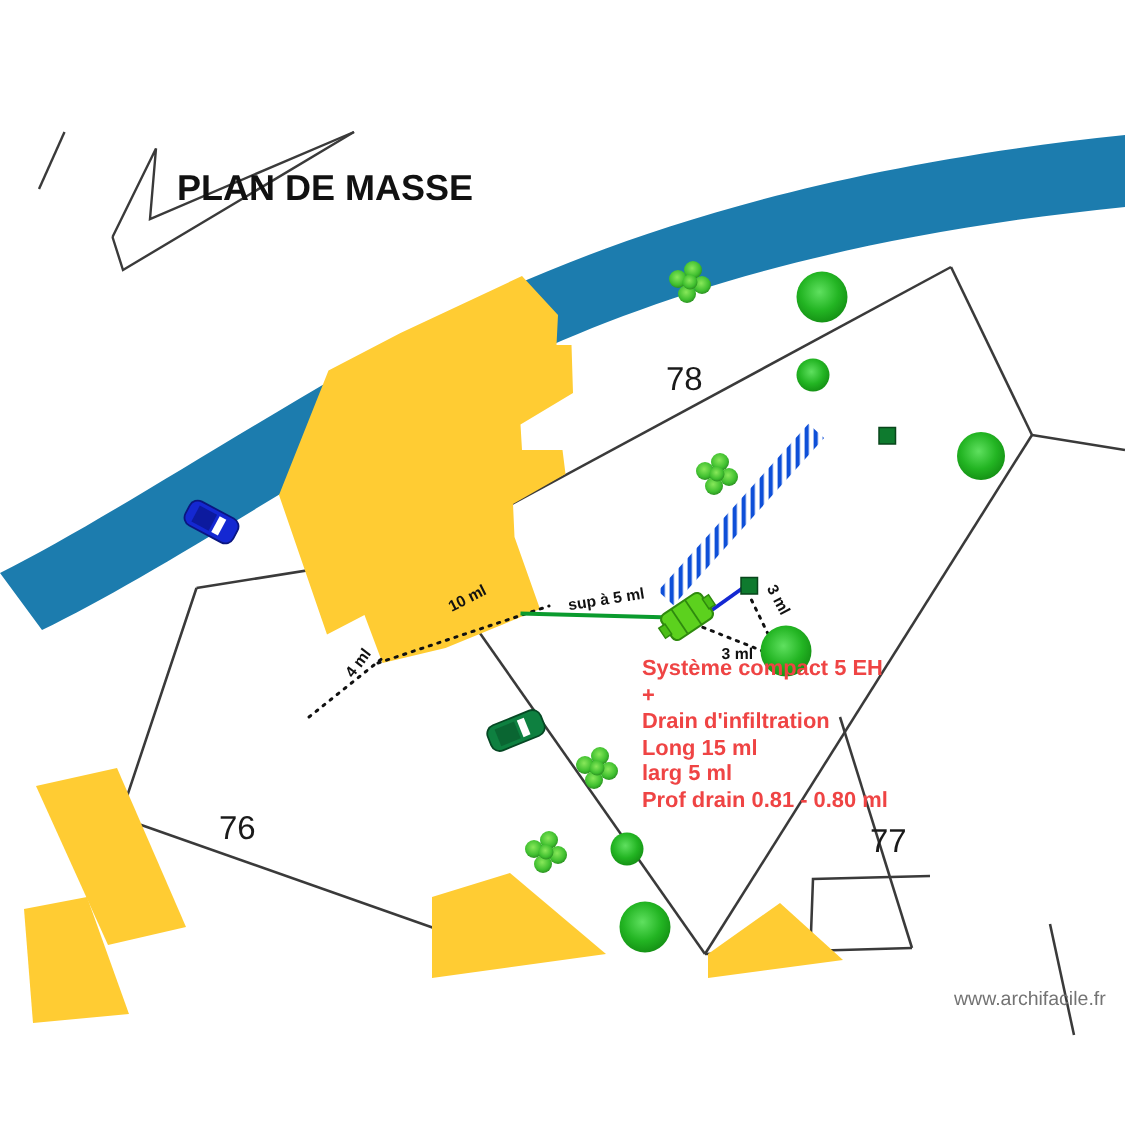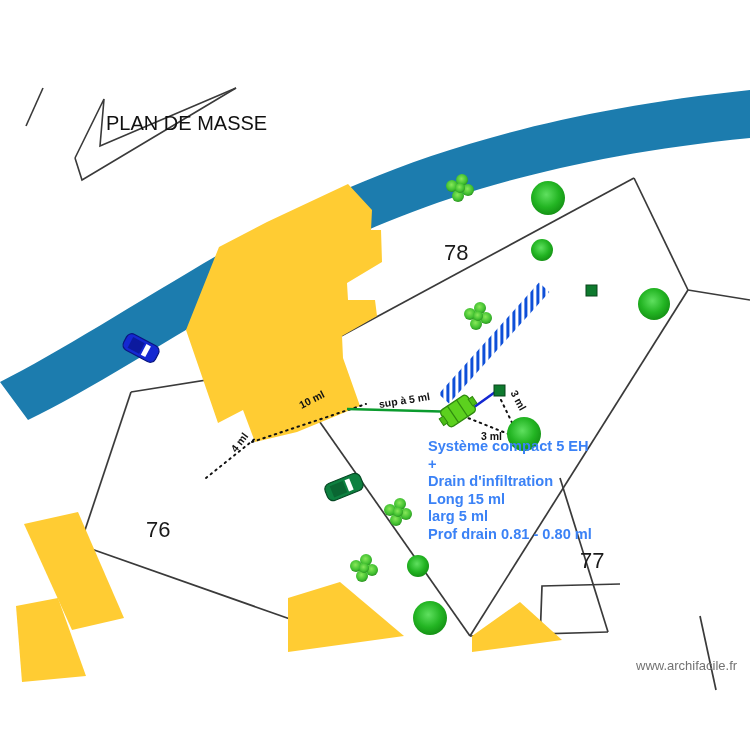--- a/index.html
+++ b/index.html
@@ -33,33 +33,33 @@
     height: 750px;
     pointer-events: none;
   }
   .lbl {
     position: absolute;
     white-space: pre;
     color: #111111;
     font-family: "Liberation Sans", sans-serif;
   }
   #plan-title {
-    font-size: 20px;
-    font-weight: normal;
+    font-size: 24px;
+    font-weight: bold;
     letter-spacing: 0px;
-    left: 106px;
+    left: 118px;
     top: 112px;
   }
   .parcel-num {
     font-size: 22px;
     font-weight: normal;
     color: #1a1a1a;
   }
   #parcel-78 { left: 444px; top: 240px; }
-  #parcel-76 { left: 146px; top: 517px; }
+  #parcel-76 { left: 146px; top: 539px; }
   #parcel-77 { left: 541px; top: 548px; margin-left: 39px; }
   .dim-lbl {
     font-size: 10.5px;
     font-weight: bold;
     color: #111111;
   }
   #dim-10ml {
     left: 297px; top: 400px;
     transform: rotate(-27deg);
     transform-origin: left top;
@@ -82,21 +82,21 @@
   #dim-3ml-b {
     left: 481px; top: 430px;
   }
   #spec-block {
     position: absolute;
     left: 428px;
     top: 438px;
     font-size: 14.6px;
     font-weight: bold;
     line-height: 17.6px;
-    color: #3b82f6;
+    color: #ef4444;
   }
   #spec-block div { white-space: pre; }
   #watermark {
     left: 636px;
     top: 658px;
     font-size: 13px;
     color: #737373;
   }
 </style>
 </head>

